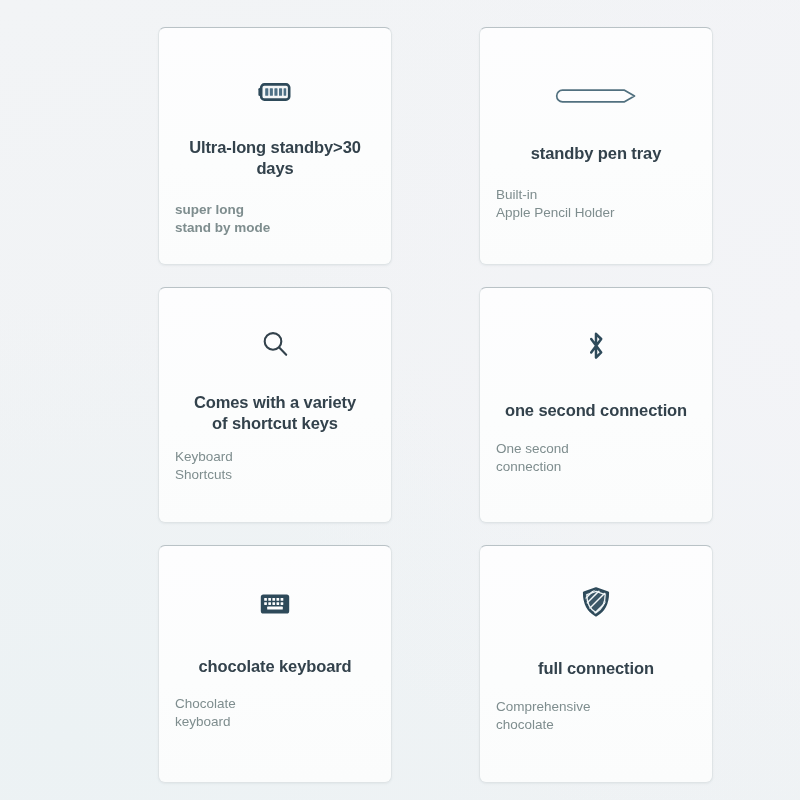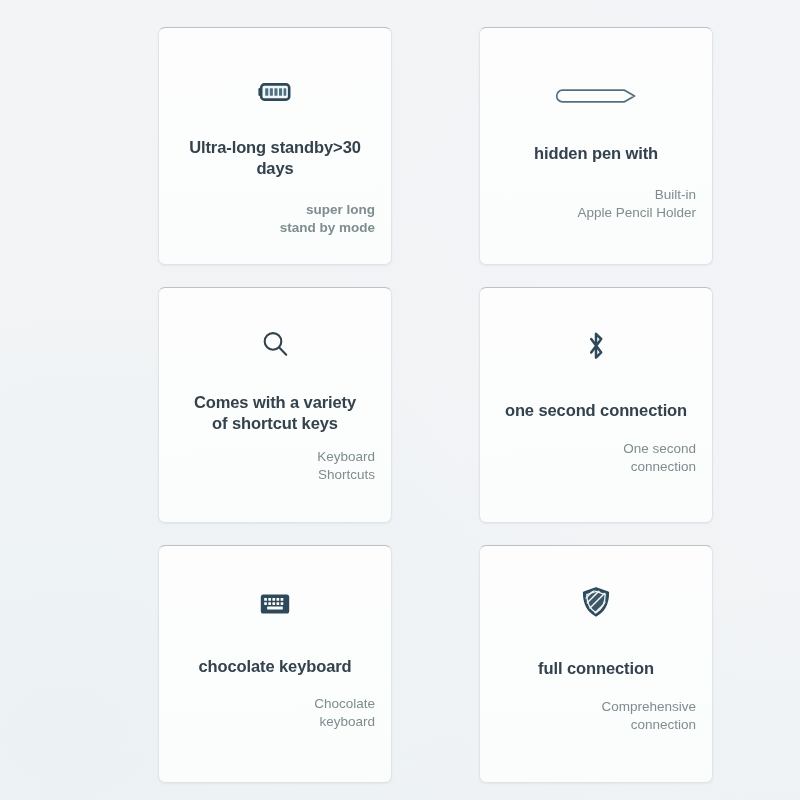--- a/index.html
+++ b/index.html
@@ -64,21 +64,21 @@
     font-weight: 700;
     line-height: 1.27;
     letter-spacing: -0.1px;
     color: #33424c;
     white-space: pre-line;
   }
 
   .card-subtitle {
     margin-top: 20px;
     width: 200px;
-    text-align: right;
+    text-align: left;
     font-size: 13.5px;
     font-weight: 400;
     line-height: 1.32;
     color: #7e8d8e;
     white-space: pre-line;
   }
 
   
   .c-0 .card-title { margin-top: 17px; }
   .c-0 .card-subtitle { margin-top: 22px; font-weight: bold; }
@@ -121,21 +121,21 @@
     <div class="card-subtitle">super long
 stand by mode</div>
   </div>
 
   <div class="feature-card c-1">
     <div class="card-icon">
       <svg width="86" height="18" viewBox="0 0 86 18" aria-hidden="true">
         <path d="M9.5 3.2 H71.5 L81.5 9 L71.5 14.8 H9.5 A5.8 5.8 0 0 1 9.5 3.2 Z" fill="none" stroke="#51707f" stroke-width="1.7" stroke-linejoin="round"></path>
       </svg>
     </div>
-    <div class="card-title">hidden pen with</div>
+    <div class="card-title">standby pen tray</div>
     <div class="card-subtitle">Built-in
 Apple Pencil Holder</div>
   </div>
 
   <div class="feature-card c-2">
     <div class="card-icon">
       <svg width="30" height="30" viewBox="0 0 30 30" aria-hidden="true">
         <circle cx="13" cy="12.4" r="8.3" fill="none" stroke="#33424c" stroke-width="2.1"></circle>
         <path d="M19.2 18.6 L26.2 25.8" stroke="#33424c" stroke-width="2.1" stroke-linecap="round"></path>
       </svg>
@@ -196,16 +196,16 @@
           <path d="M3 28 L29 2"></path>
           <path d="M9 32 L31 10"></path>
           <path d="M16 34 L32 18"></path>
         </g>
         <path d="M15 2.4 L27 6.6 C27 18.0 22.4 25.6 15 29.4 C7.6 25.6 3 18.0 3 6.6 Z" fill="none" stroke="#2e4a5a" stroke-width="2.2" stroke-linejoin="round"></path>
         <path d="M15 5.4 L24.2 8.6 C24.2 17.6 20.7 23.6 15 26.6 C9.3 23.6 5.8 17.6 5.8 8.6 Z" fill="none" stroke="#eef4f6" stroke-width="1.3"></path>
       </svg>
     </div>
     <div class="card-title">full connection</div>
     <div class="card-subtitle">Comprehensive
-connection</div>
+chocolate</div>
   </div>
 
 </div>
 
 </body></html>

